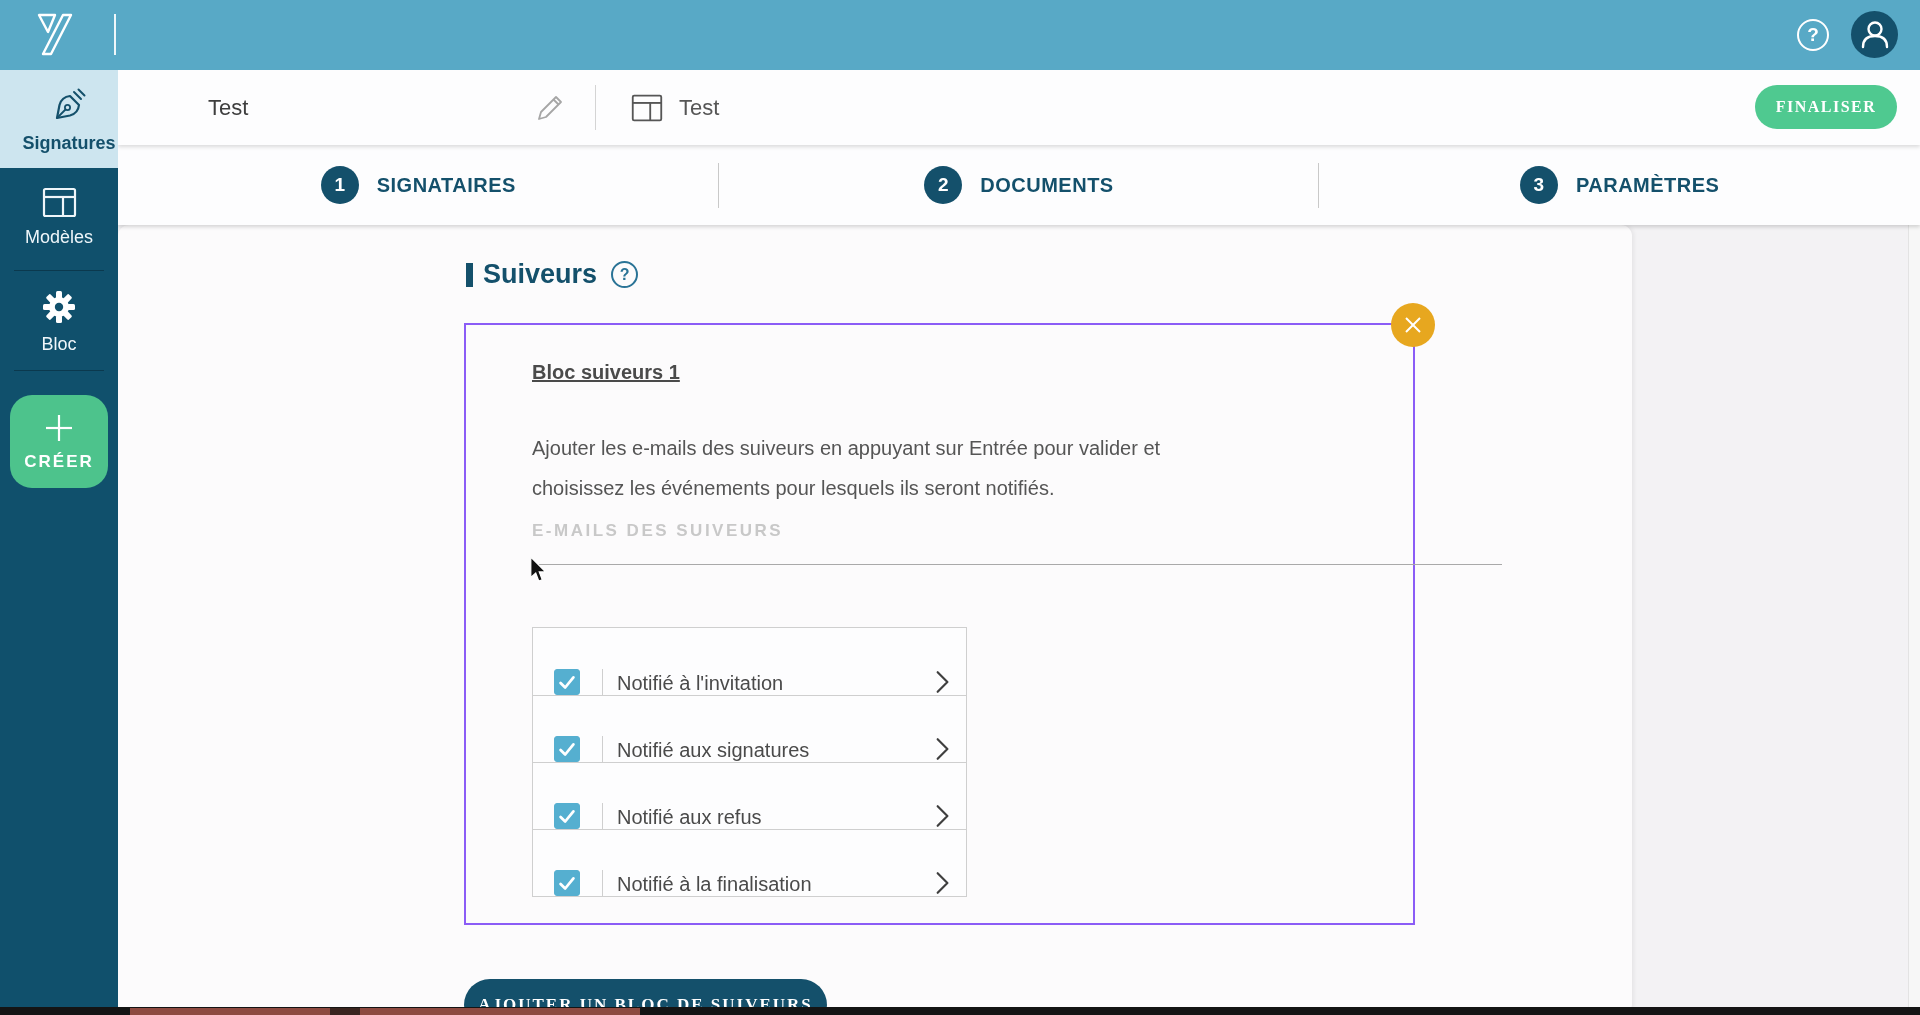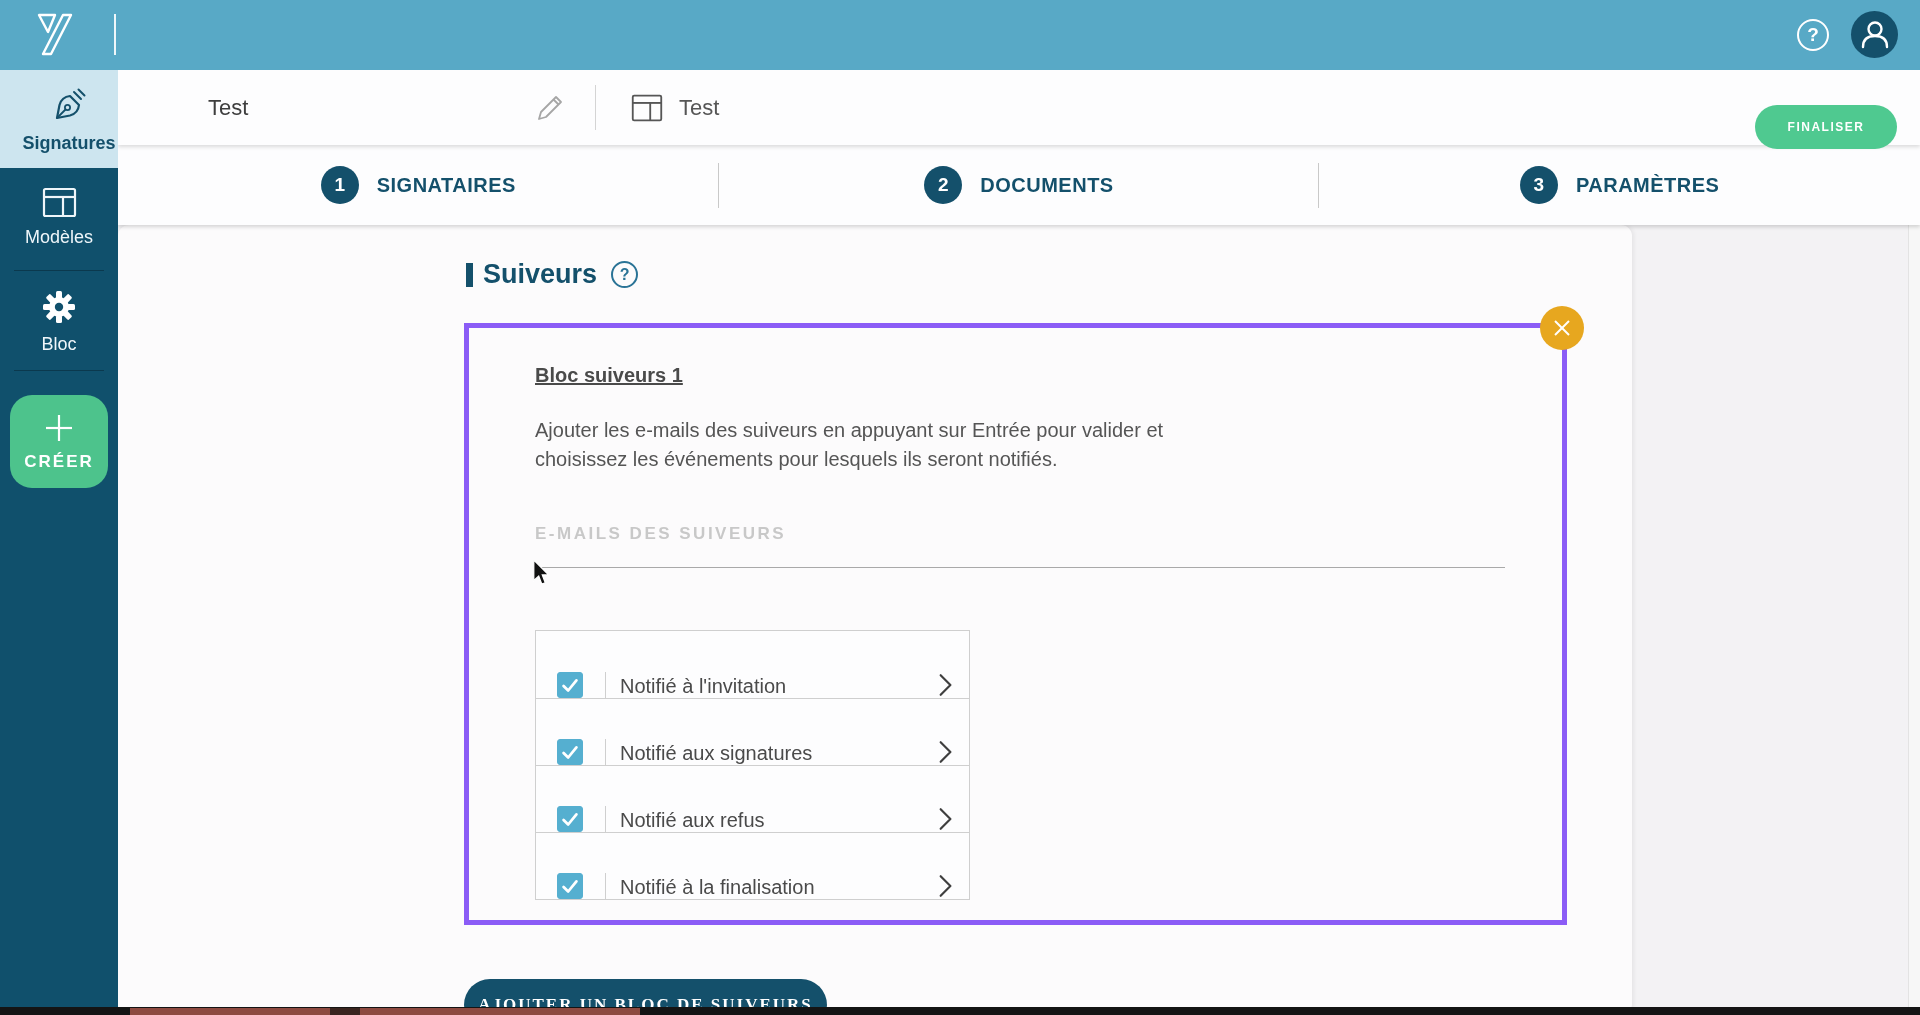--- a/index.html
+++ b/index.html
@@ -30,21 +30,21 @@
   .create-btn .create-label { color:#fff; font-size:17px; font-weight:bold; letter-spacing:2px; }
 
   
   .header { position:absolute; left:118px; top:70px; width:1802px; height:75px; background:#FDFDFE; z-index:12;
             box-shadow:0 2px 4px rgba(0,0,0,.14); }
   .proc-title { position:absolute; left:90px; top:0; height:75px; display:flex; align-items:center; font-size:22px; color:#3E3E3E; }
   .pencil-icon { position:absolute; left:415px; top:22px; cursor:pointer; }
   .header-divider { position:absolute; left:477px; top:15px; width:1px; height:45px; background:#D4D4D4; }
   .template-chip { position:absolute; left:512px; top:0; height:75px; display:flex; align-items:center; gap:15px; color:#565656; font-size:22px; }
   .finalize-btn { position:absolute; left:1637px; top:15px; width:142px; height:44px; border-radius:22px; background:#4FC990; border:none;
-                  color:#fff; font-size:12px; font-weight:bold; letter-spacing:1.5px; font-family:Liberation Sans, sans-serif; cursor:pointer;margin-top:20px; }
+                  color:#fff; font-size:16px; font-weight:bold; letter-spacing:1.5px; font-family:Liberation Serif, serif; cursor:pointer; }
 
   
   .steps { position:absolute; left:118px; top:145px; width:1802px; height:80px; background:#FDFDFE; display:flex; z-index:10;
            box-shadow:0 2px 4px rgba(0,0,0,.16); }
   .step-col { flex:1; position:relative; display:flex; align-items:center; justify-content:center; gap:18px; cursor:pointer; }
   .step-col:not(:last-child)::after { content:""; position:absolute; right:0; top:18px; width:1px; height:45px; background:#C9C9C9; }
   .step-circle { width:38px; height:38px; border-radius:50%; background:#14506B; color:#fff; font-size:19px; font-weight:bold;
                  display:flex; align-items:center; justify-content:center; }
   .step-label { color:#14506B; font-size:20px; font-weight:bold; letter-spacing:.5px; }
 
@@ -52,25 +52,25 @@
   .main { position:absolute; left:118px; top:225px; width:1802px; height:790px; background:#F3F2F4; }
   .panel { position:absolute; left:0; top:0; width:1514px; height:790px; background:#FCFBFC; box-shadow:2px 0 4px rgba(0,0,0,.06);border-radius:11px; }
   .scroll-track { position:absolute; right:0; top:0; width:12px; height:790px; background:#F7F7F7; border-left:1px solid #E3E3E3; }
 
   .section-heading { position:absolute; left:348px; top:34px; display:flex; align-items:center; gap:10px; }
   .heading-bar { width:7px; height:24px; background:#14506B; }
   .heading-text { color:#14506B; font-size:27px; font-weight:bold; }
   .heading-help { width:27px; height:27px; border:2px solid #2A7396; border-radius:50%; color:#2A7396; font-size:16px; font-weight:bold;
                   display:flex; align-items:center; justify-content:center; margin-left:4px; cursor:pointer; }
 
-  .card { position:absolute; left:346px; top:98px; width:1103px; height:602px; border:5px solid #8b5cf6; background:transparent; }
+  .card { position:absolute; left:346px; top:98px; width:951px; height:602px; border:2px solid #8b5cf6; background:transparent; }
   .close-btn { position:absolute; right:-22px; top:-22px; width:44px; height:44px; border-radius:50%; background:#E7A71F; border:none;
                display:flex; align-items:center; justify-content:center; cursor:pointer; z-index:5; }
   .card-title { position:absolute; left:66px; top:36px; font-size:20px; font-weight:bold; color:#4A4A4A; text-decoration:underline; }
-  .card-desc { position:absolute; left:66px; top:88px; width:690px; font-size:20px; line-height:29px; color:#555; }
+  .card-desc { position:absolute; left:66px; top:103px; width:690px; font-size:20px; line-height:40px; color:#555; }
   .emails-label { position:absolute; left:66px; top:196px; font-size:17px; font-weight:bold; letter-spacing:2.5px; color:#C8C8C8; }
   .emails-input { position:absolute; left:66px; top:210px; width:970px; height:30px; border:none; border-bottom:1px solid #A9A9A9;
                   background:transparent; outline:none; font-size:18px; color:#444; font-family:"Liberation Sans", sans-serif; }
   .cursor { position:absolute; left:62px; top:232px; z-index:6; pointer-events:none; }
 
   .options-table { position:absolute; left:66px; top:302px; width:435px; border:1px solid #CFCFCF; background:#FDFDFE; }
   .option-row { display:flex; align-items:flex-end; height:67px; cursor:pointer; }
   .option-row + .option-row { border-top:1px solid #CFCFCF; }
   .cb-cell { width:70px; border-right:1px solid #CFCFCF; display:flex; align-items:center; }
   .cb { width:26px; height:26px; margin-left:21px; border-radius:3px; background:#fff; border:1px solid #BBB;

